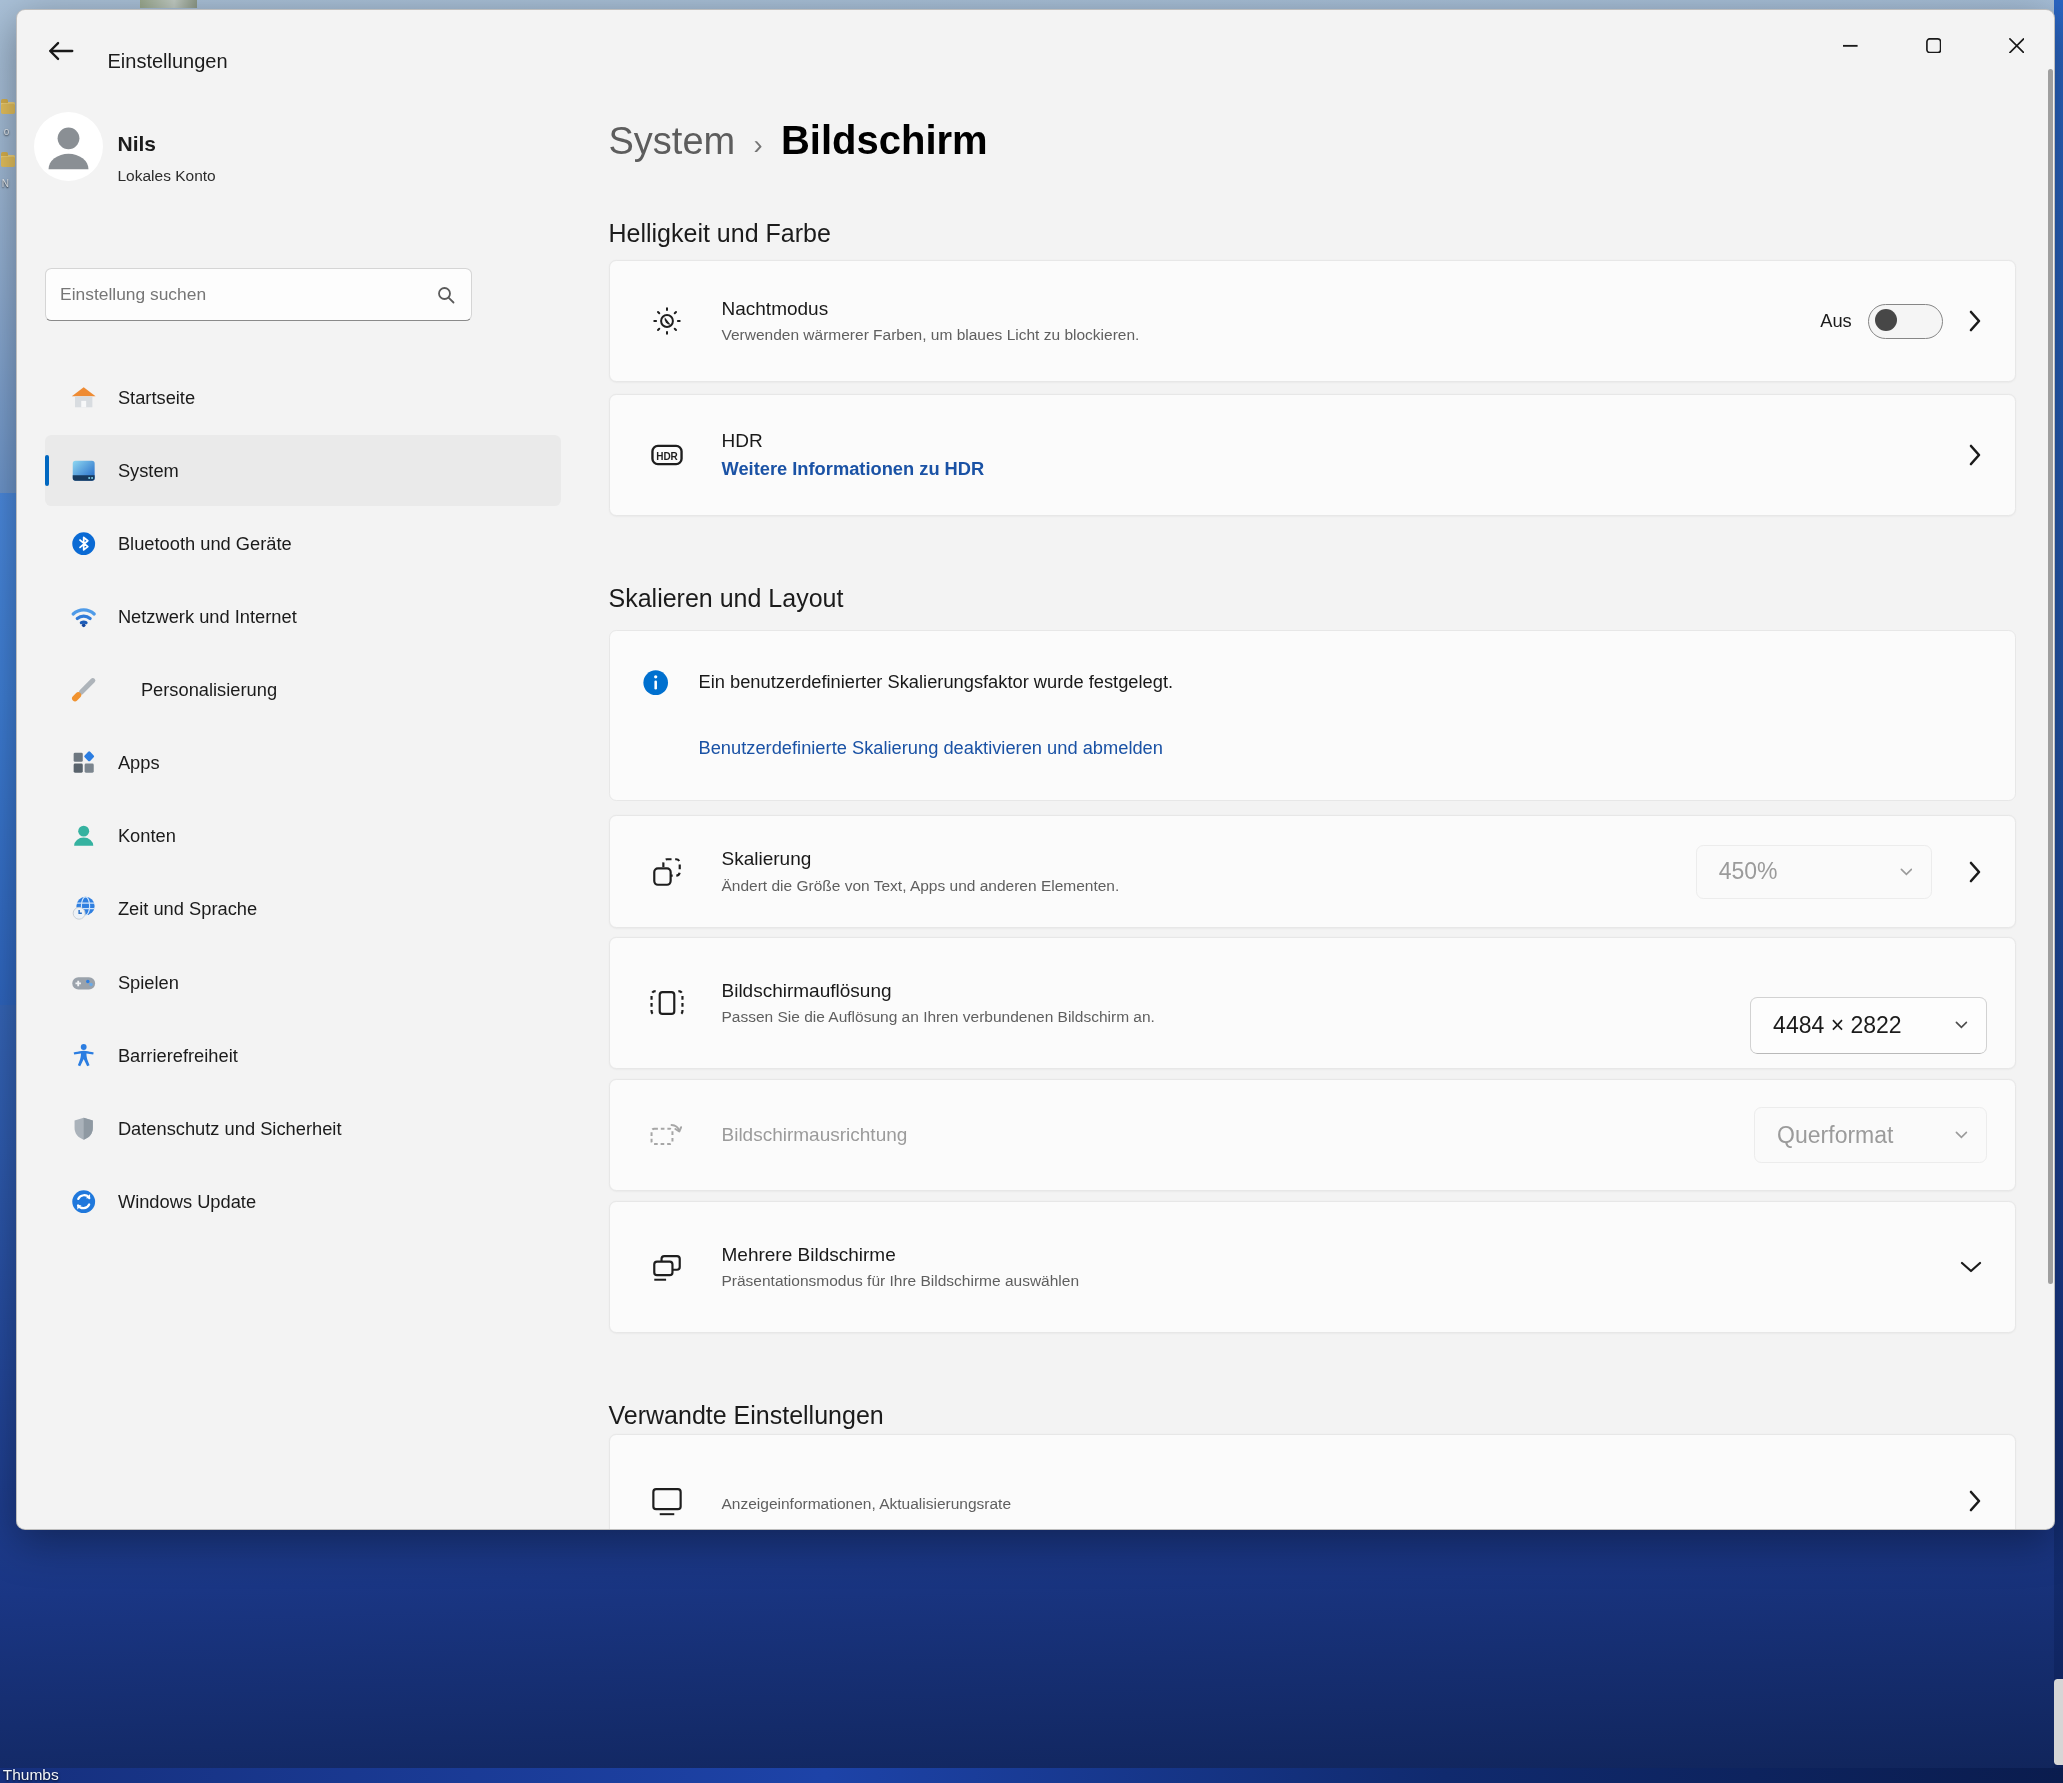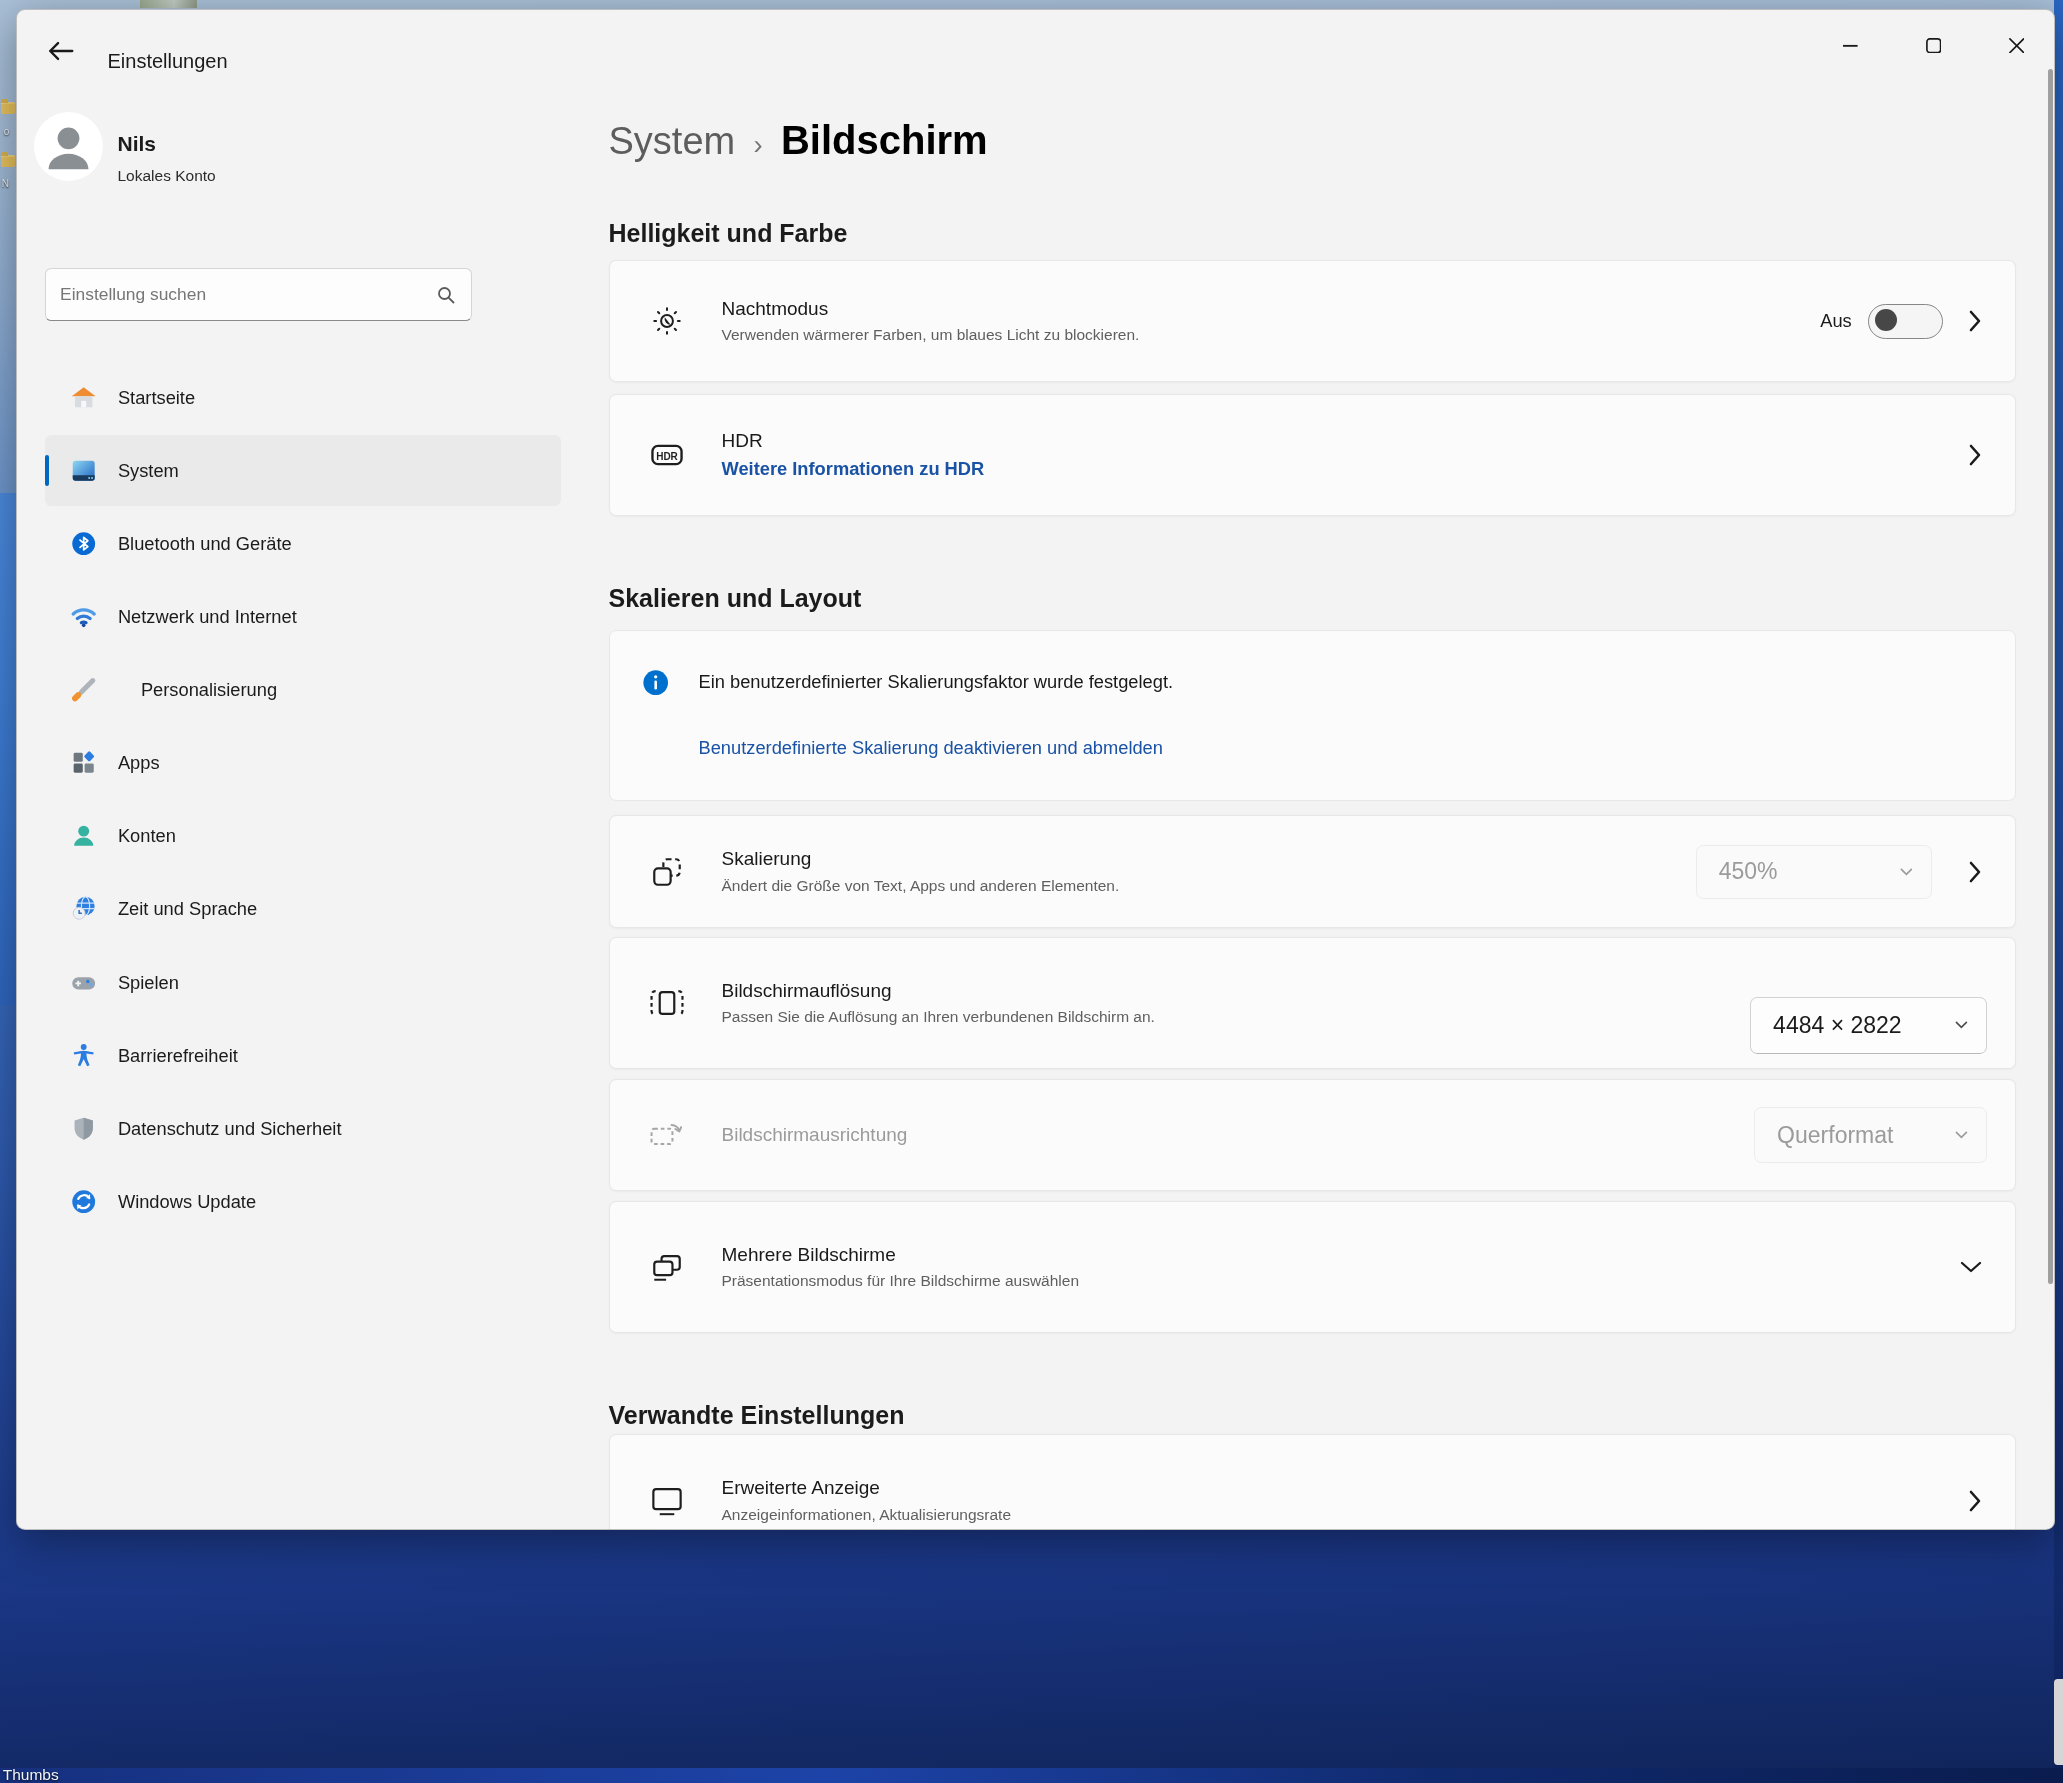--- a/index.html
+++ b/index.html
@@ -42,21 +42,21 @@
   .side-item.selected{background:#eaeaea;}
   .accent-bar{position:absolute;left:0;top:20px;width:4.6px;height:31px;border-radius:2.7px;background:#0067C0;}
   .side-ic{width:27.4px;height:27.4px;display:flex;align-items:center;justify-content:center;}
   .side-label{margin-left:21px;font-size:18.3px;color:#1b1b1b;white-space:nowrap;}
 
   .breadcrumb{left:592px;top:108px;display:flex;align-items:baseline;gap:18.3px;}
   .bc-parent{font-size:38px;color:#5d5d5d;}
   .bc-sep{font-size:27.4px;color:#757575;}
   .bc-current{font-size:40px;font-weight:700;color:#000000;}
 
-  .sec-head{left:592px;font-size:25px;font-weight:700;color:#1b1b1b;white-space:nowrap;}
+  .sec-head{left:592px;font-size:25px;font-weight:400;color:#1b1b1b;white-space:nowrap;}
 
   .card{position:absolute;left:592px;width:1407px;background:#fbfbfb;border:0.9px solid #e7e7e7;border-radius:7.3px;
     box-sizing:border-box;display:flex;align-items:center;padding:0 33px 0 37px;box-shadow:0 0.9px 1.8px rgba(0,0,0,.04);}
   .cicon{width:40px;height:40px;flex:0 0 40px;display:flex;align-items:center;justify-content:center;}
   .ctext{margin-left:35px;flex:1;min-width:0;}
   .ctitle{font-size:19px;color:#191919;}
   .ctitle.disabled{color:#9b9b9b;}
   .csub{font-size:15.5px;color:#5f5f5f;margin-top:6.4px;}
   .clink{font-size:18.3px;font-weight:700;color:#1a52a5;margin-top:6.4px;cursor:pointer;}
   .chev{width:12.8px;height:22px;display:flex;align-items:center;flex:0 0 auto;}
@@ -432,21 +432,20 @@
     <div class="abs sec-head" style="top:1391px;">Verwandte Einstellungen</div>
 
     <div class="card" style="top:1424px;height:133px;">
       <span class="cicon">
         <svg width="40" height="40" viewBox="0 0 44 44" fill="none" stroke="#1e1e1e" stroke-width="2.4">
             <rect x="7" y="9" width="30" height="22" rx="3"></rect>
             <path d="M14 36.5 h16" stroke-width="2.2"></path>
           </svg>
       </span>
       <div class="ctext">
-        <div class="ctitle">Erweiterte Anzeige</div>
         <div class="csub">Anzeigeinformationen, Aktualisierungsrate</div>
       </div>
       <span class="chev">
         <svg width="12" height="22" viewBox="0 0 12 22" fill="none" stroke="#1b1b1b" stroke-width="2.6" stroke-linecap="round" stroke-linejoin="round">
             <path d="M2 2 l8 9 -8 9"></path>
           </svg>
       </span>
     </div>
 
     <div class="card" style="top:1567px;height:112px;">

